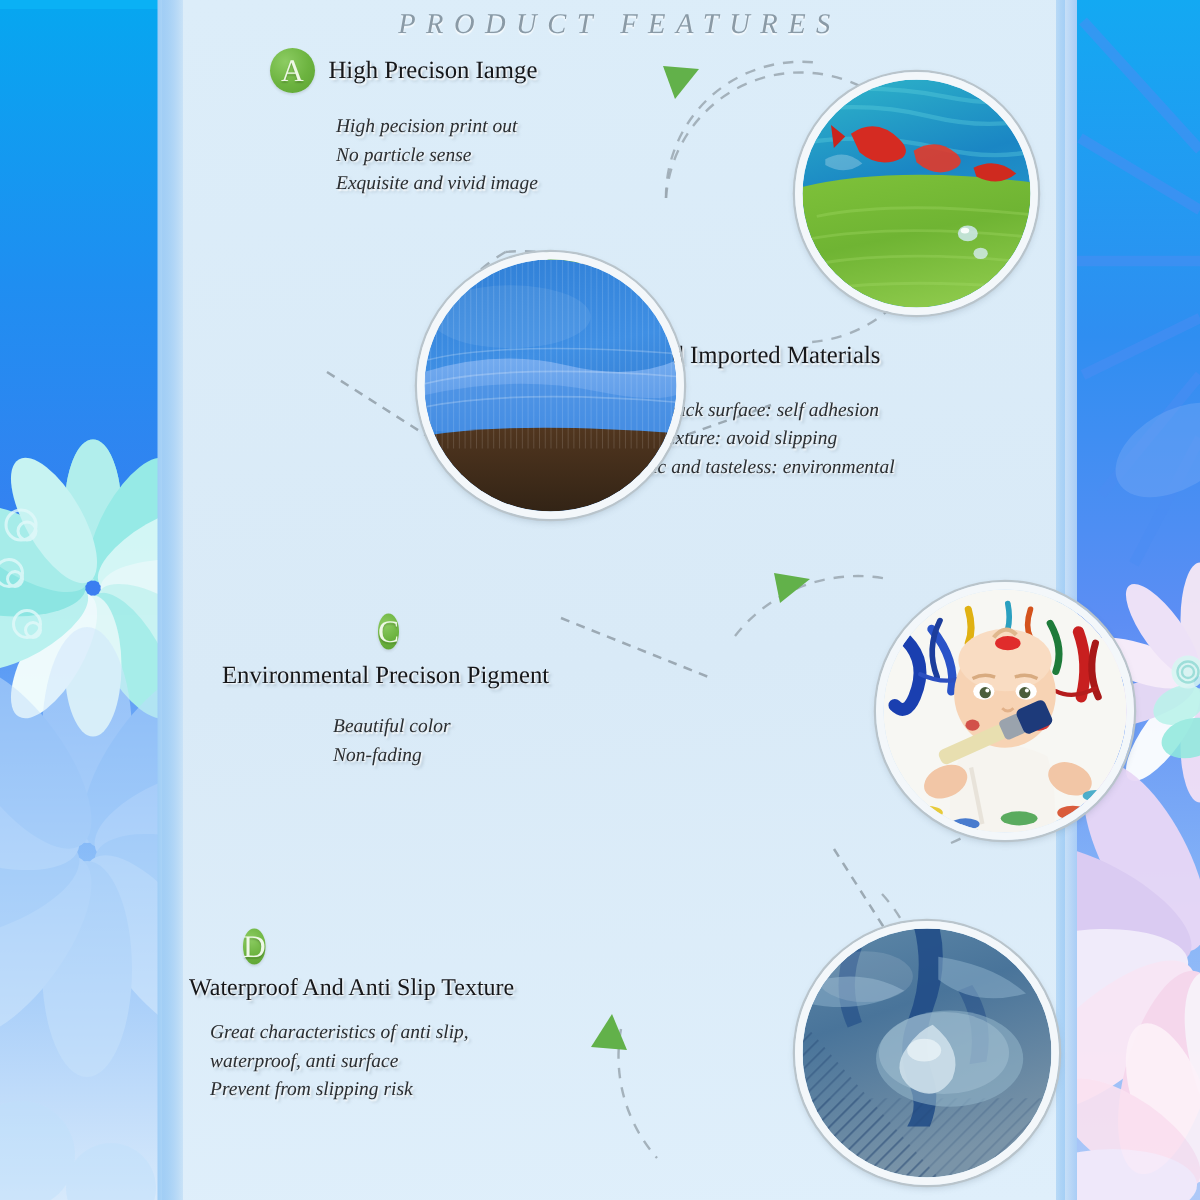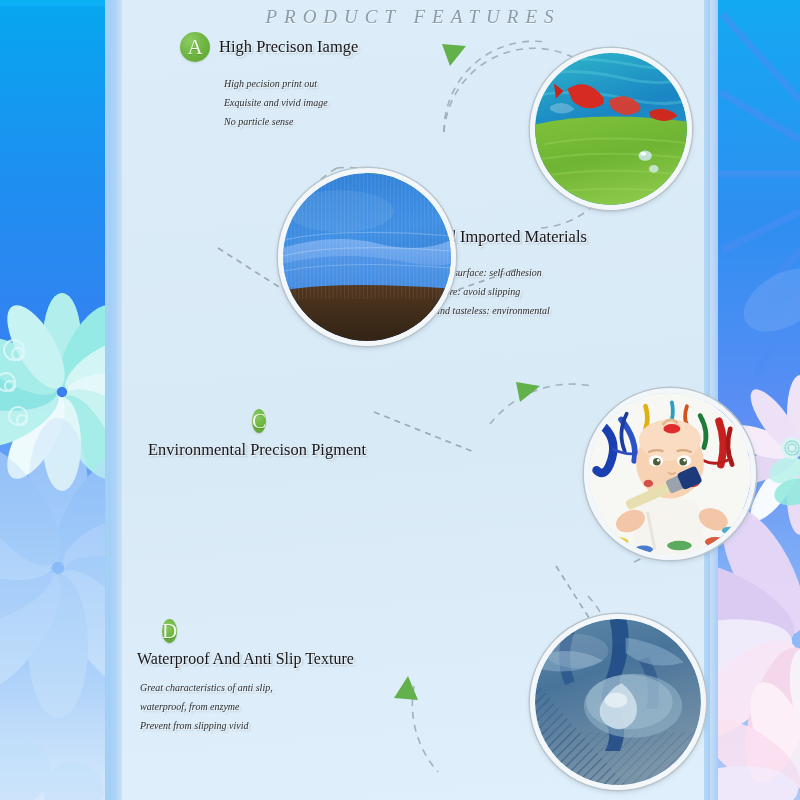--- a/index.html
+++ b/index.html
@@ -63,42 +63,42 @@
     flex: 0 0 auto;
     text-shadow: 0 1px 1px rgba(0,0,0,.18);
     box-shadow: 0 1px 2px rgba(0,0,0,.12);
   }
   .feat-title {
     font-size: 16.5px; font-weight: normal; color: #16171a;
     margin-left: 9px;
     text-shadow: 1px 1px 1px rgba(255,255,255,.95), 2px 2px 2px rgba(120,140,155,.45);
   }
   .feat-lines {
-    font-style: italic; font-size: 10px; color: #2b2e31;
+    font-style: italic; font-size: 13px; color: #2b2e31;
     line-height: 19px; white-space: nowrap;
     text-shadow: 1px 1px 1px rgba(255,255,255,.95), 2px 2px 2px rgba(120,140,155,.4);
   }
 
   
   #feature-a { left: 58px; top: 32px; }
   #feature-a .feat-lines { margin-top: 12px; margin-left: 44px; }
 
   #feature-b { left: 228px; top: 222px; }
   #feature-b .feat-lines { margin-top: 11px; margin-left: 44px; }
 
   #feature-c { left: 26px; top: 406px; }
   #feature-c .feat-head { display: block; }
   #feature-c .badge { margin-left: 104px; }
   #feature-c .feat-title { margin-left: 0; margin-top: 4px; display: block; }
   #feature-c .feat-lines { margin-top: 14px; margin-left: 74px; }
 
   #feature-d { left: 0px; top: 616px; }
   #feature-d .feat-head { display: block; }
   #feature-d .badge { margin-left: 40px; }
-  #feature-d .feat-title { margin-left: 15px; margin-top: 4px; display: block; font-size: 16px; }
+  #feature-d .feat-title { margin-left: 4px; margin-top: 4px; display: block; font-size: 16px; }
   #feature-d .feat-lines { margin-top: 10px; margin-left: 18px; font-style: italic; }
 
   
   .photo-circle {
     position: absolute; border-radius: 50%;
     border: 5px solid #f3f7fa;
     box-shadow: 0 0 0 1.5px #b9c4cb, 0 2px 5px rgba(70,95,115,.25);
     overflow: hidden;
   }
   .photo-inner { position: absolute; inset: 0; border-radius: 50%; overflow: hidden; }
@@ -292,22 +292,22 @@
       <polygon points="286,676 296,700 272,698" fill="#62b14a"></polygon>
     </svg>
 
     <div class="feature" id="feature-a">
       <div class="feat-head">
         <span class="badge">A</span>
         <span class="feat-title">High Precison Iamge</span>
       </div>
       <div class="feat-lines">
         <div>High pecision print out</div>
+        <div>No particle sense</div>
         <div>Exquisite and vivid image</div>
-        <div>No particle sense</div>
       </div>
     </div>
 
     <div class="feature" id="feature-b">
       <div class="feat-head">
         <span class="badge">B</span>
         <span class="feat-title">Advanced Imported Materials</span>
       </div>
       <div class="feat-lines">
         <div>Adhesive back surface: self adhesion</div>
@@ -315,32 +315,34 @@
         <div>Non toxic and tasteless: environmental</div>
       </div>
     </div>
 
     <div class="feature" id="feature-c">
       <div class="feat-head">
         <span class="badge">C</span>
         <span class="feat-title">Environmental Precison Pigment</span>
       </div>
       <div class="feat-lines">
+        <div>Beautiful color</div>
+        <div>Non-fading</div>
       </div>
     </div>
 
     <div class="feature" id="feature-d">
       <div class="feat-head">
         <span class="badge">D</span>
         <span class="feat-title">Waterproof And Anti Slip Texture</span>
       </div>
       <div class="feat-lines">
         <div>Great characteristics of anti slip,</div>
-        <div>waterproof, from enzyme</div>
-        <div>Prevent from slipping vivid</div>
+        <div>waterproof, anti surface</div>
+        <div>Prevent from slipping risk</div>
       </div>
     </div>
 
     <div class="photo-circle" id="circle-a">
       <div class="photo-inner">
         <svg viewBox="0 0 160 160" width="100%" height="100%">
           <defs>
             <linearGradient id="water" x1="0" y1="0" x2="0.3" y2="1">
               <stop offset="0" stop-color="#2fb7c9"></stop>
               <stop offset="0.5" stop-color="#1a86c4"></stop>

